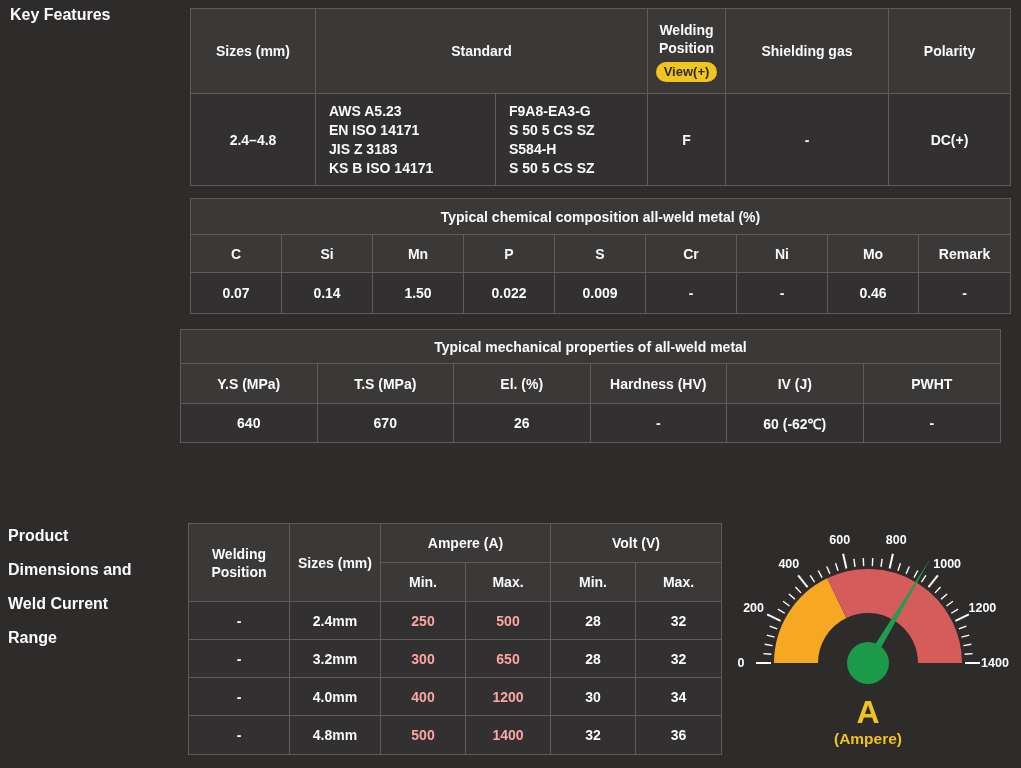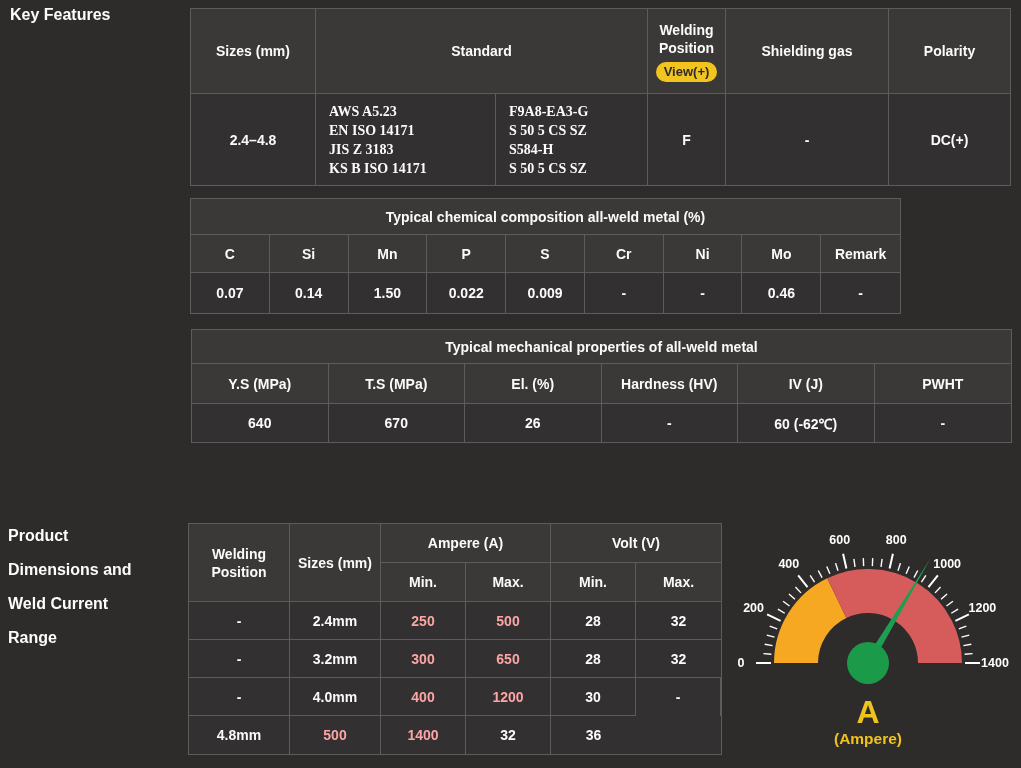--- a/index.html
+++ b/index.html
@@ -13,40 +13,40 @@
   .tbl { position:absolute; display:grid; box-sizing:border-box;
          border:1px solid #5e5b5b; background:#323030; }
   .c { display:flex; align-items:center; justify-content:center; text-align:center;
        border-right:1px solid #5e5b5b; border-bottom:1px solid #5e5b5b;
        font-size:14px; font-weight:700; color:#fbfbfb; box-sizing:border-box; }
   .hdr { background:#3b3838; }
   .lc { border-right:none; }
   .lr { border-bottom:none; }
   .col { flex-direction:column; }
   .left { align-items:flex-start; justify-content:center; padding-left:13px; text-align:left; }
-  .line { line-height:19px;font-family:Liberation Serif, serif; }
+  .line { line-height:19px; }
   .span-all { grid-column:1 / -1; }
   .amp { color:#fca5a5; }
 
   
   #t1 { left:190px; top:8px; width:821px; height:178px;
         grid-template-columns:125px 180px 152px 78px 163px 121px;
         grid-template-rows:85px 91px; }
   #t1 .std-h { grid-column:2 / 4; }
 
   .view-pill { display:inline-block; margin-top:5px; padding:2px 8px 3px;
                background:#f2c41f; color:#2e2b2b; font-size:13px; font-weight:700;
                border-radius:11px; cursor:pointer; }
 
   
-  #t2 { left:190px; top:198px; width:711px; height:116px;
+  #t2 { left:190px; top:198px; width:821px; height:116px;
         grid-template-columns:repeat(9, 1fr); grid-template-rows:36px 38px 40px; }
 
   
-  #t3 { left:191px; top:329px; width:821px; height:114px;
+  #t3 { left:180px; top:329px; width:821px; height:114px;
         grid-template-columns:repeat(6, 1fr); grid-template-rows:34px 40px 38px; }
 
   
   #t4 { left:188px; top:523px; width:534px; height:232px;
         grid-template-columns:101px 91px 85px 85px 85px 85px;
         grid-template-rows:39px 39px 38px 38px 38px 38px; }
   #t4 .rs2 { grid-row:1 / 3; }
   #t4 .amp-h { grid-column:3 / 5; }
   #t4 .volt-h { grid-column:5 / 7; }
 
@@ -159,20 +159,21 @@
       <div class="c">3.2mm</div>
       <div class="c amp">300</div>
       <div class="c amp">650</div>
       <div class="c">28</div>
       <div class="c lc">32</div>
       <div class="c">-</div>
       <div class="c">4.0mm</div>
       <div class="c amp">400</div>
       <div class="c amp">1200</div>
       <div class="c">30</div>
+      <div class="c lc">34</div>
       <div class="c lr">-</div>
       <div class="c lr">4.8mm</div>
       <div class="c amp lr">500</div>
       <div class="c amp lr">1400</div>
       <div class="c lr">32</div>
       <div class="c lc lr">36</div>
     </div>
 
   <div class="gauge-wrap">
     <svg width="280" height="238" viewBox="0 0 280 238">

